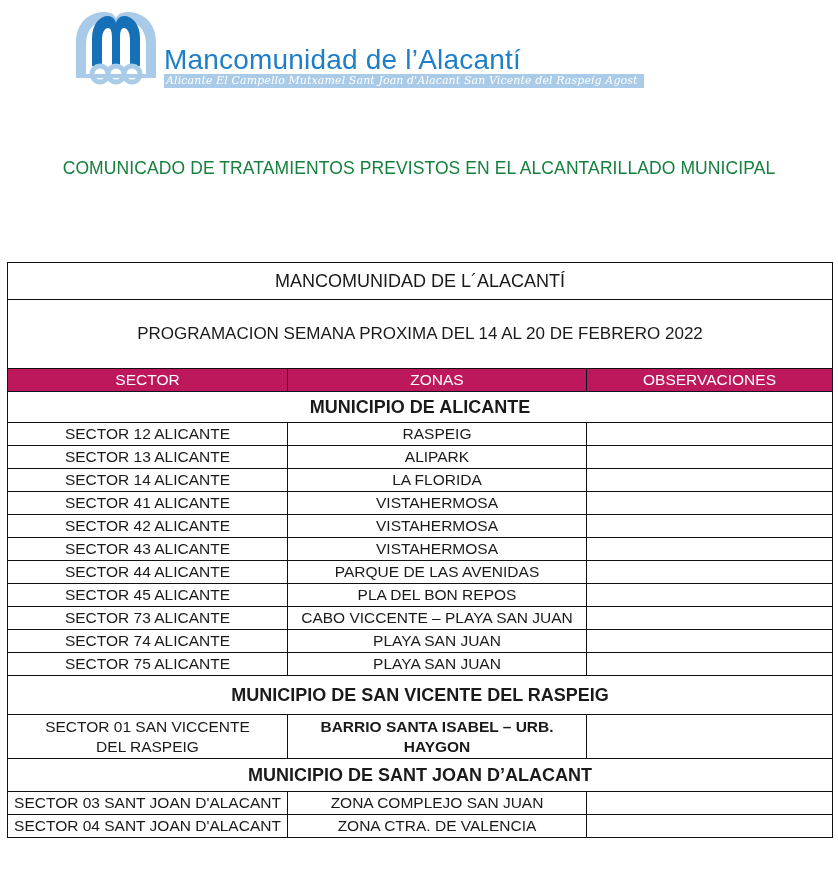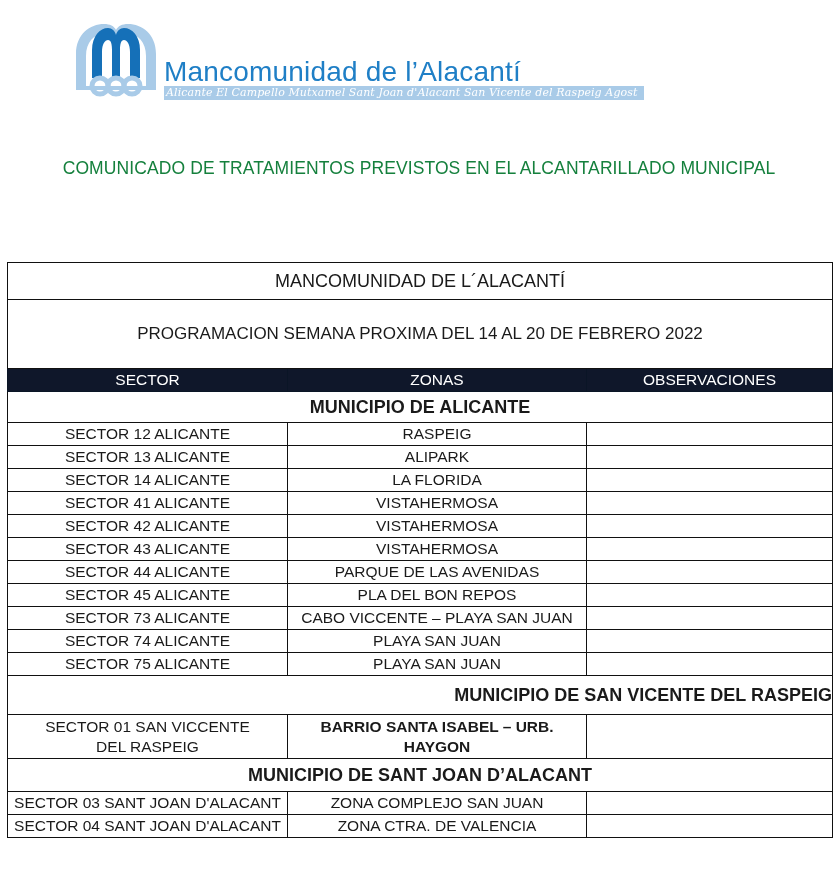--- a/index.html
+++ b/index.html
@@ -1,21 +1,21 @@
 <!DOCTYPE html>
 <html><head>
 <meta charset="utf-8">
 <style>
   html, body { margin: 0; padding: 0; background: #ffffff; }
   body {
     width: 838px; height: 885px; position: relative; overflow: hidden;
     font-family: "Liberation Sans", "DejaVu Sans", sans-serif; color: #1a1a1a;
   }
   
-  .logo { position: absolute; left: 70px; top: 20px; width: 580px; height: 80px; }
+  .logo { position: absolute; left: 70px; top: 8px; width: 580px; height: 80px; }
   .logo-mark { position: absolute; left: 0; top: 0; width: 92px; height: 78px; }
   .logo-title {
     position: absolute; left: 94px; top: 36px;
     font-family: "Liberation Sans", sans-serif; font-size: 28px; color: #1f7fc6;
     letter-spacing: 0.2px; white-space: nowrap;
   }
   .logo-band {
     position: absolute; left: 94px; top: 66px; width: 480px; height: 14px;
     background: #a9cbe8;
   }
@@ -36,25 +36,25 @@
   .tbl td, .tbl th {
     border: 1.5px solid #111; padding: 0; text-align: center; vertical-align: middle;
     font-size: 15.5px; font-weight: normal; color: #1a1a1a; line-height: 20px;
   }
   .tbl col.c1 { width: 280px; }
   .tbl col.c2 { width: 299px; }
   .tbl col.c3 { width: 246px; }
   .r-title td { height: 36px; font-size: 18px; }
   .r-subtitle td { height: 68px; font-size: 17px; }
   .r-head th {
-    height: 22px; background: #0f172a; color: #ffffff; font-size: 15.5px;
+    height: 22px; background: #be185d; color: #ffffff; font-size: 15.5px;
     border-color: #0a1526;
   }
   .r-muni td { height: 30px; font-size: 18px; font-weight: bold; }
-  .r-muni.tall td { height: 38px; text-align: right; }
+  .r-muni.tall td { height: 38px; }
   .r-data td { height: 22px; }
   .r-data.two td { height: 43px; }
 </style>
 </head>
 <body>
 
 <div class="logo">
   <svg class="logo-mark" viewBox="0 0 92 78">
 
     <path d="M6 70 V34 C6 14 20 4 34 4 C40 4 44 6 46 10 C48 6 52 4 58 4 C72 4 86 14 86 34 V70 Z" fill="#a9cbe8"></path>

